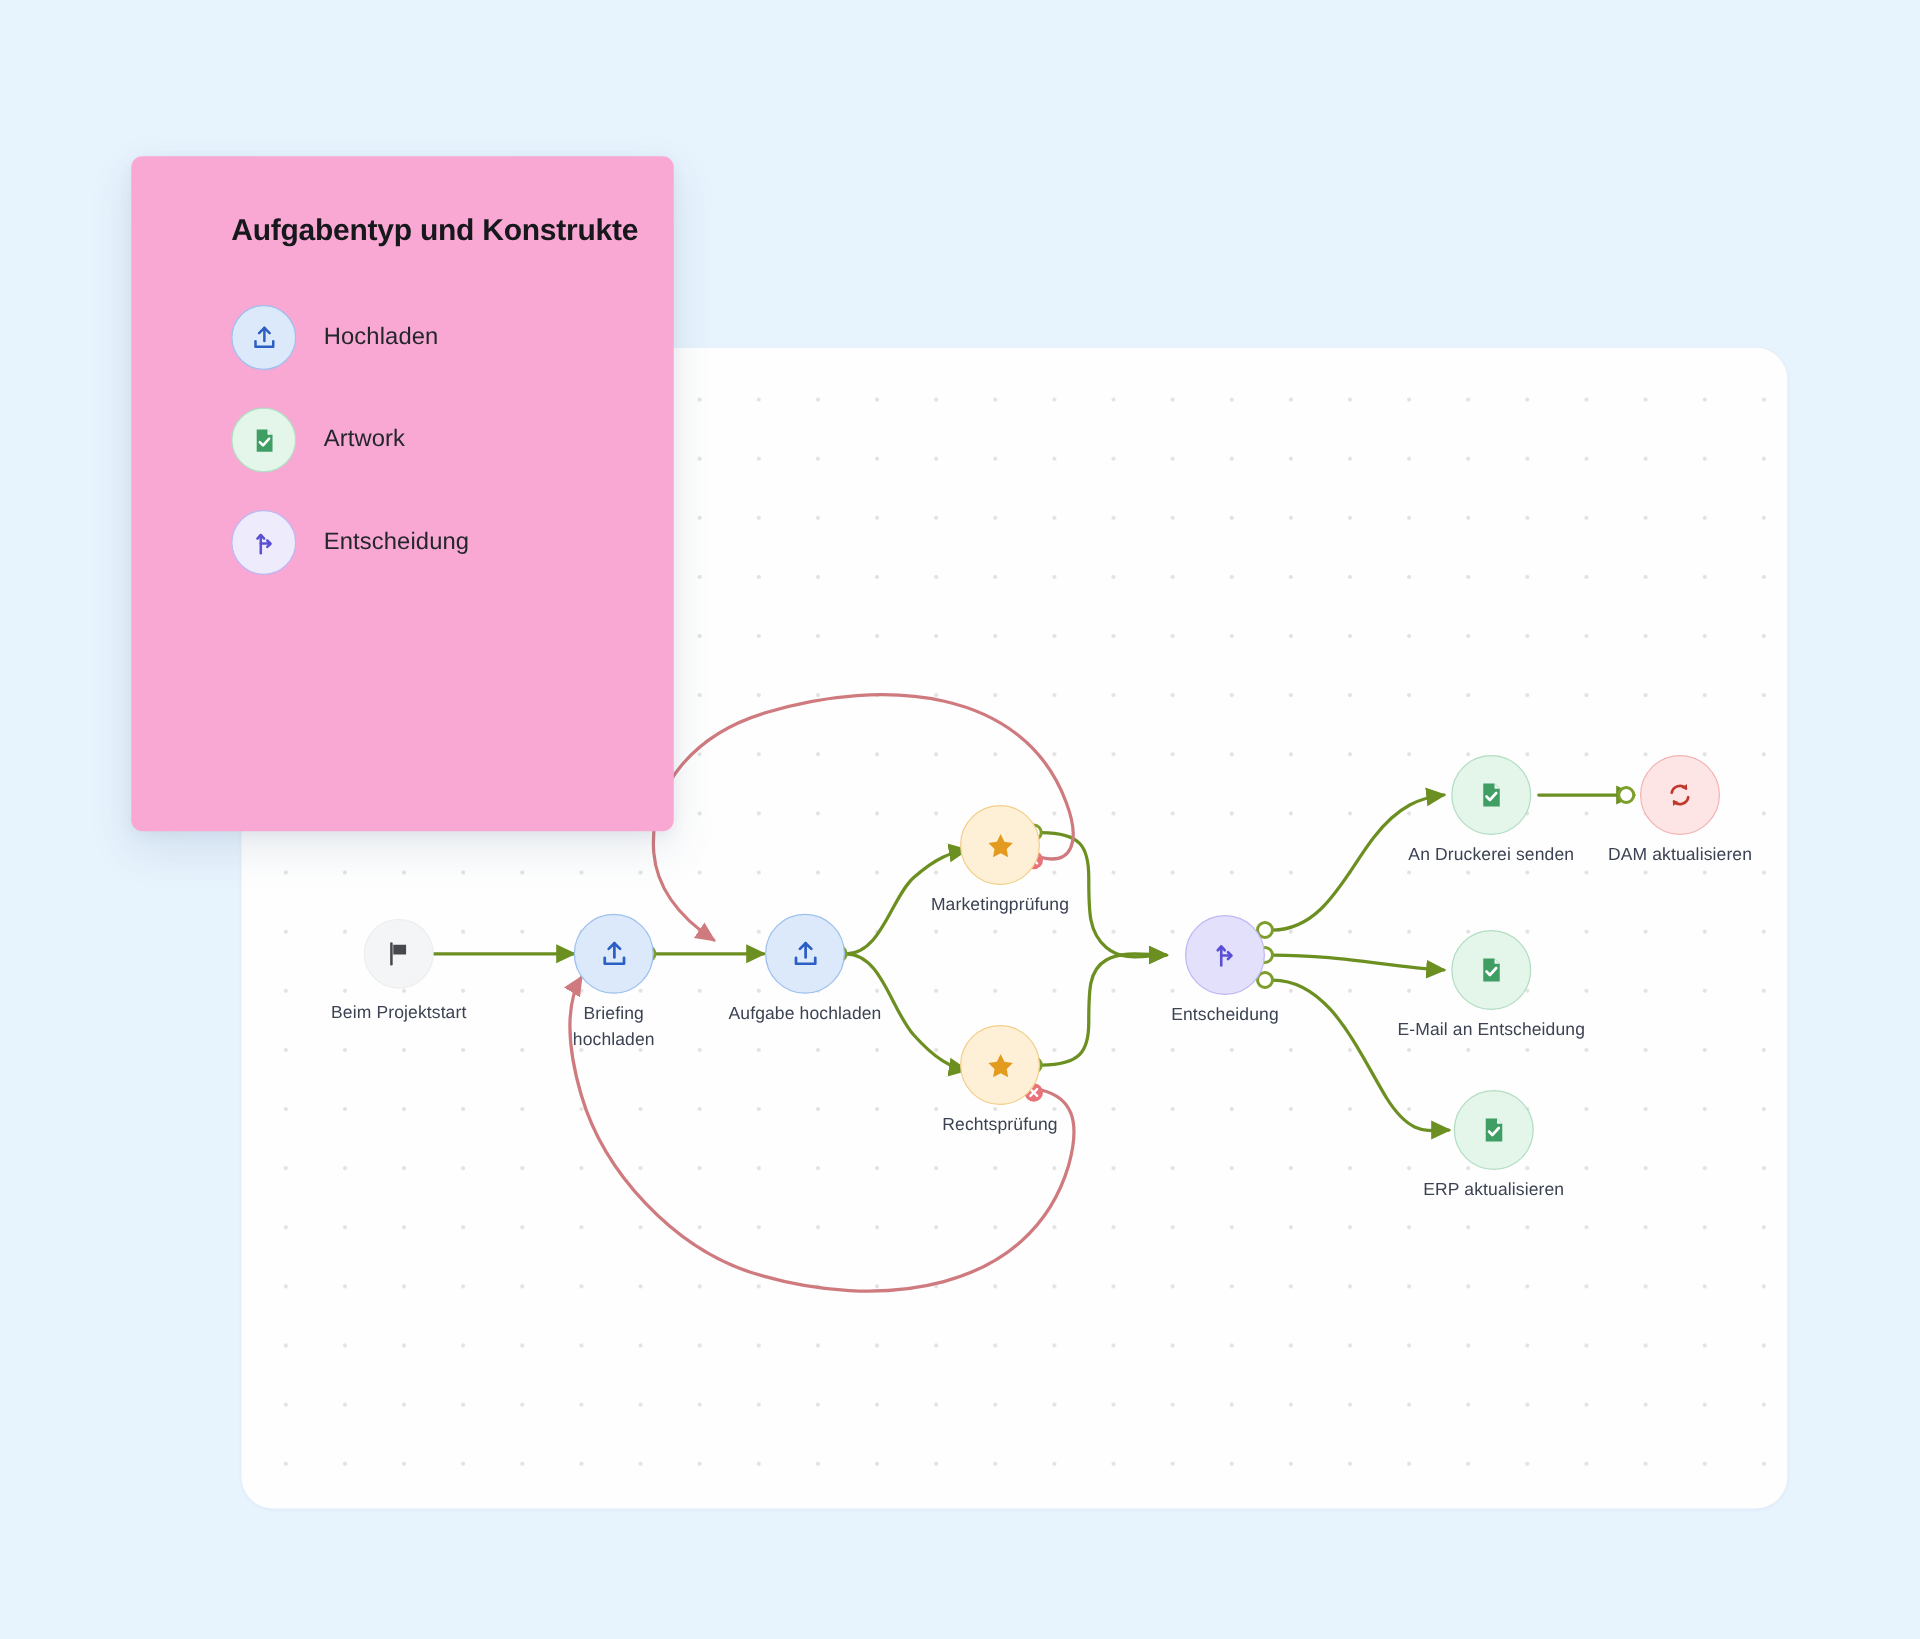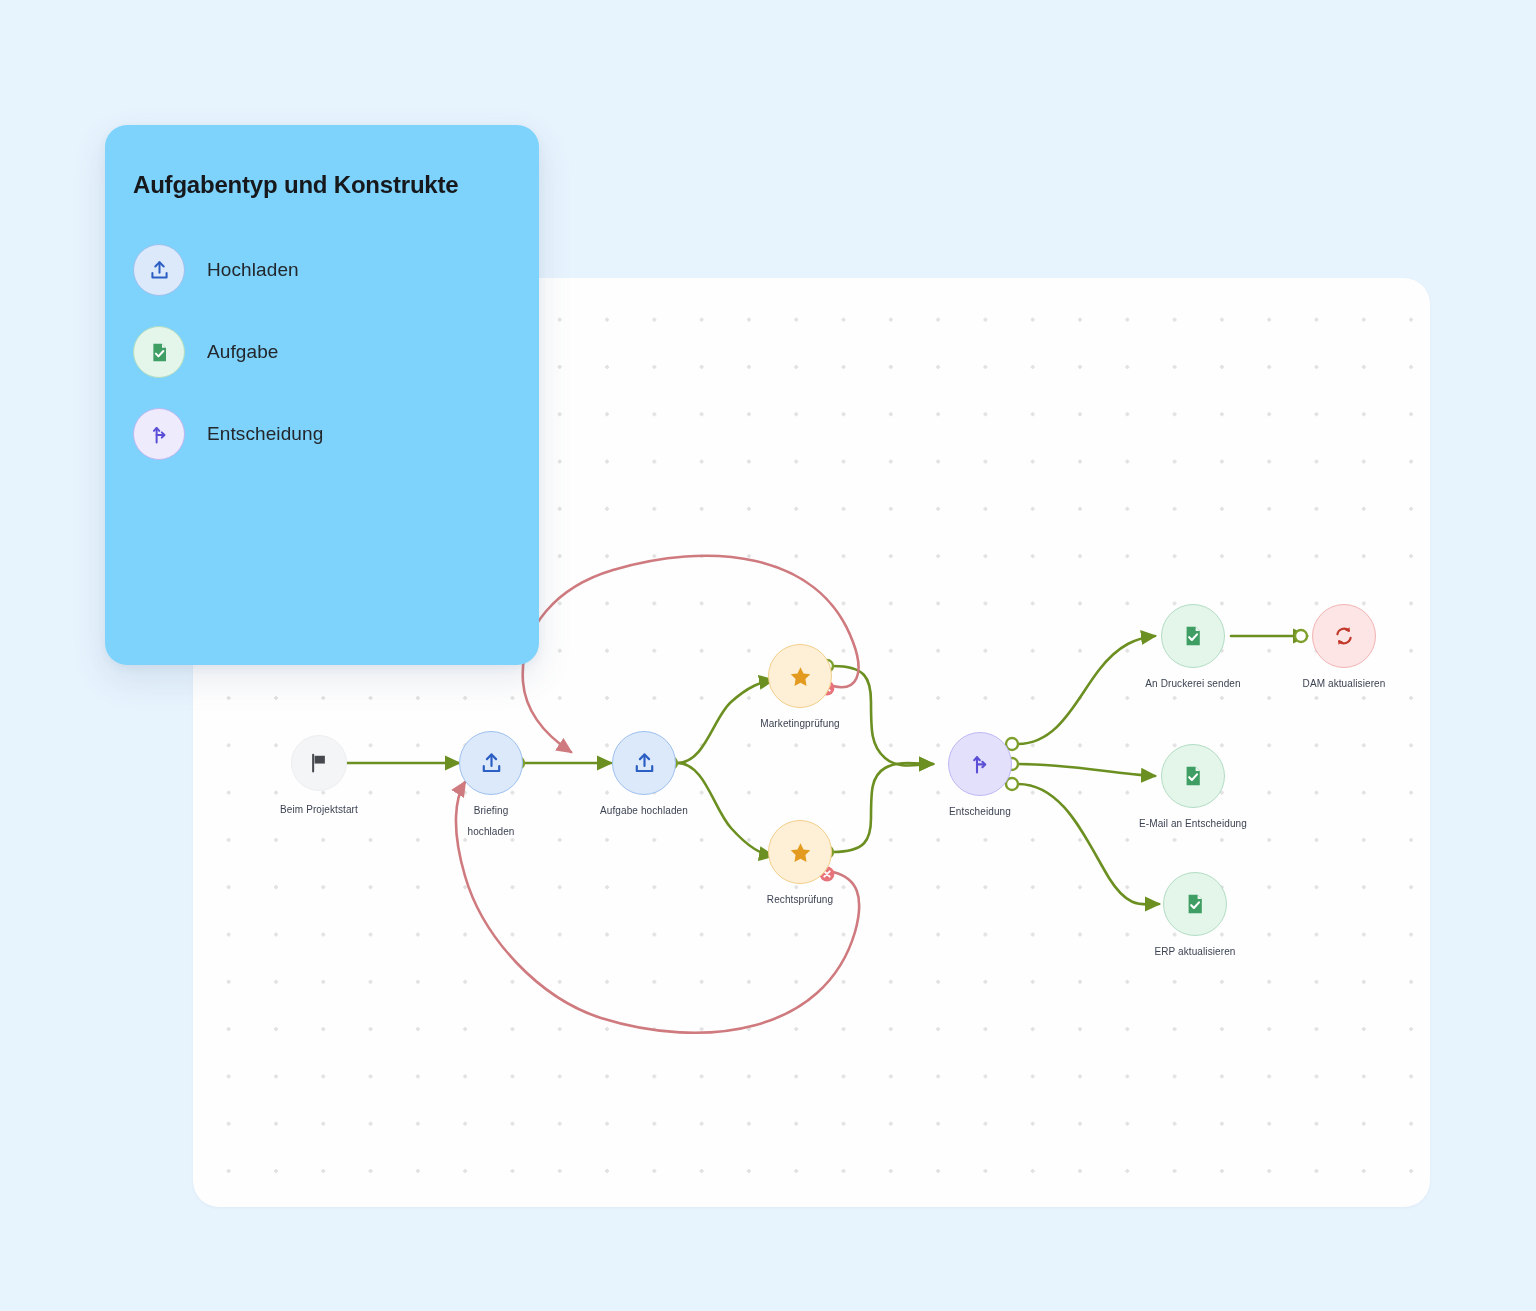--- a/index.html
+++ b/index.html
@@ -30,43 +30,43 @@
   .bubble{
     position:absolute;border-radius:50%;
     display:flex;align-items:center;justify-content:center;
     box-sizing:border-box;
   }
   .b56{width:56px;height:56px;left:-28px;top:-28px;}
   .b64{width:64px;height:64px;left:-32px;top:-32px;}
   .nlabel{
     position:absolute;left:-120px;width:240px;
     text-align:center;
-    font-size:10px;color:#3b4252;
+    font-size:14px;color:#3b4252;
     line-height:21px;
     letter-spacing:.1px;
     white-space:pre-line;
   }
   .lbl56{top:36px;}
   .lbl64{top:37px;}
 
   .n-start  {background:#f4f5f6;border:1px solid #eceef0;}
   .n-upload {background:#dbe9fb;border:1px solid #9dc0ee;}
   .n-review {background:#fdf0d6;border:1px solid #f2cf8b;}
   .n-task   {background:#e4f5ea;border:1px solid #b2ddc3;}
   .n-update {background:#fde5e5;border:1px solid #f2b4b4;}
   .n-decide {background:#e3e0fb;border:1px solid #bfb7f3;}
 
   
   #legend{
     position:absolute;left:105px;top:125px;
     width:434px;height:540px;
-    background:#7dd3fc;border-radius:22px;
+    background:#f9a8d4;border-radius:9px;
     box-shadow:0 14px 34px rgba(70,100,140,.13), 0 3px 10px rgba(70,100,140,.07);
     box-sizing:border-box;
-    padding:46px 0 0 28px;
+    padding:46px 0 0 80px;
   }
   #legend-title{
     font-size:24px;font-weight:bold;color:#16181c;
     letter-spacing:-.2px;margin:0 0 30px 0;
   }
   .lrow{display:flex;align-items:center;height:82px;}
   .lbadge{
     width:52px;height:52px;border-radius:50%;
     display:flex;align-items:center;justify-content:center;
     box-sizing:border-box;flex:0 0 auto;
@@ -276,21 +276,21 @@
 
 
   <div class="lrow">
     <div class="lbadge" style="background:#e4f5ea;border:1px solid #b2ddc3;">
       <svg width="23" height="23" viewBox="0 0 24 24">
         <path d="M5.6,2.8 L14.6,2.8 L18.8,7.0 L18.8,21.2 L5.6,21.2 z" fill="#3f9e63"></path>
         <path d="M14.6,2.8 L14.6,7.0 L18.8,7.0 z" fill="#ffffff" opacity=".9"></path>
         <path d="M8.2,13.2 L10.9,16.0 L16.0,10.4" stroke="#ffffff" stroke-width="2.1" fill="none" stroke-linecap="round" stroke-linejoin="round"></path>
       </svg>
     </div>
-    <div class="ltext">Aufgabe</div>
+    <div class="ltext">Artwork</div>
   </div>
 
 
   <div class="lrow">
     <div class="lbadge" style="background:#eeecfc;border:1px solid #bfb7f3;">
       <svg width="23" height="23" viewBox="0 0 24 24">
         <g stroke="#5b4fd6" stroke-width="2.1" fill="none" stroke-linecap="round" stroke-linejoin="round">
           <path d="M9,20.4 L9,5.4"></path>
           <path d="M6.2,8.2 L9,5.2 L11.8,8.2"></path>
           <path d="M9,12.4 L13.6,12.4 L16.4,12.4"></path>

